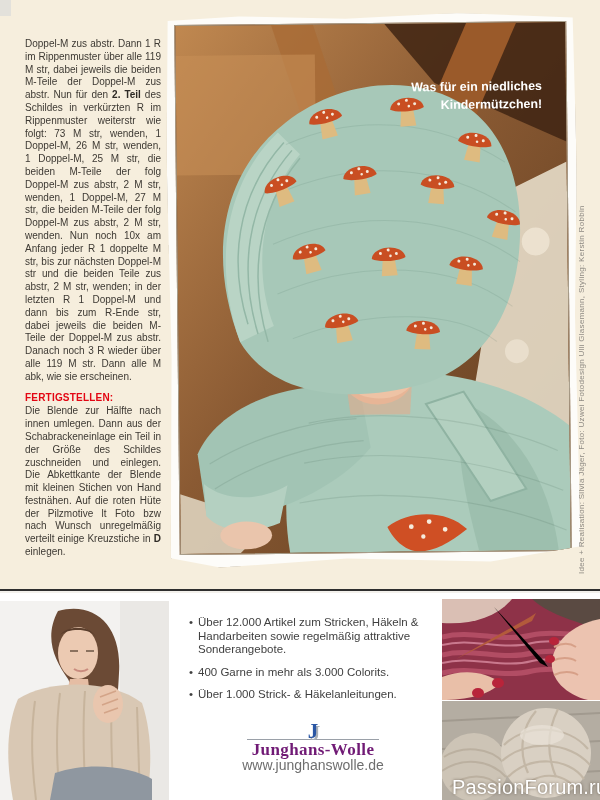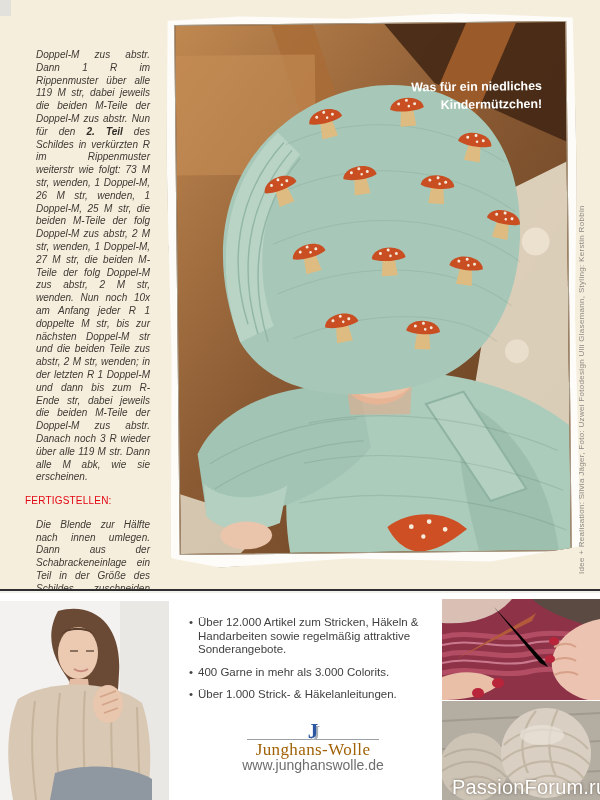--- a/index.html
+++ b/index.html
@@ -3,24 +3,24 @@
 <meta charset="utf-8">
 <style>
   html,body{margin:0;padding:0;}
   body{width:600px;height:800px;position:relative;overflow:hidden;
        font-family:"Liberation Sans",sans-serif;background:#f6eedd;}
   .page{position:absolute;inset:0;width:600px;height:800px;}
 
   
   .article{position:absolute;left:25px;top:38px;width:136px;
            font-size:10px;line-height:12.8px;color:#3d3933;text-align:justify;}
-  .article p{margin:11px;font-style:italic;}
+  .article p{margin:0;}
   .article b{font-weight:bold;color:#2e2a25;}
   .article h4{margin:8px 0 1px 0;font-size:10px;line-height:12.8px;
-              color:#e30613;font-weight:normal;letter-spacing:.2px;}
+              color:#e30613;font-weight:bold;letter-spacing:.2px;}
 
   
   .corner-mark{position:absolute;left:0;top:0;width:11px;height:16px;
                background:#dcdcda;opacity:.75;}
 
   
   .photo-frame{position:absolute;left:168px;top:14px;width:410px;height:552px;
                background:#fdfcf9;transform:rotate(-0.6deg);
                box-shadow:0 3px 9px rgba(104,84,56,.38),0 1px 2px rgba(104,84,56,.3);
                padding:9px 9px 13px 9px;box-sizing:border-box;
@@ -50,22 +50,22 @@
   .ad-copy{position:absolute;left:188px;top:23px;width:250px;}
   .ad-copy ul{list-style:none;margin:0;padding:0;}
   .ad-copy li{position:relative;padding-left:10px;margin-bottom:9px;
               font-size:11.5px;line-height:13.6px;color:#3f3f3f;}
   .ad-copy li::before{content:"\2022";position:absolute;left:1px;top:0;color:#3f3f3f;}
 
   .logo{position:absolute;left:188px;top:128px;width:250px;text-align:center;}
   .logo-j{display:block;height:21px;font-family:"Liberation Serif",serif;font-weight:bold;
           font-size:21px;line-height:21px;color:#2a56a4;text-shadow:2px 2px 0 #aab0b8;}
   .logo-line{width:132px;margin:-3px auto 0 auto;border-top:1.5px solid #9aa0a8;}
-  .logo-name{display:block;font-family:"Liberation Serif",serif;font-weight:normal;
-             font-size:17px;line-height:19px;color:#a16207;letter-spacing:.4px;}
+  .logo-name{display:block;font-family:"Liberation Serif",serif;font-weight:bold;
+             font-size:17px;line-height:19px;color:#701a75;letter-spacing:.4px;}
   .logo-web,.logo-tel{display:block;font-size:14px;line-height:12px;color:#6e6e6e;}
 
   .watermark{position:absolute;left:452px;top:183px;width:144px;text-align:right;
              color:#ffffff;font-size:20px;letter-spacing:.2px;
              text-shadow:0 0 3px rgba(60,48,35,.65);}
 </style>
 </head>
 <body>
 
 <div class="page">

